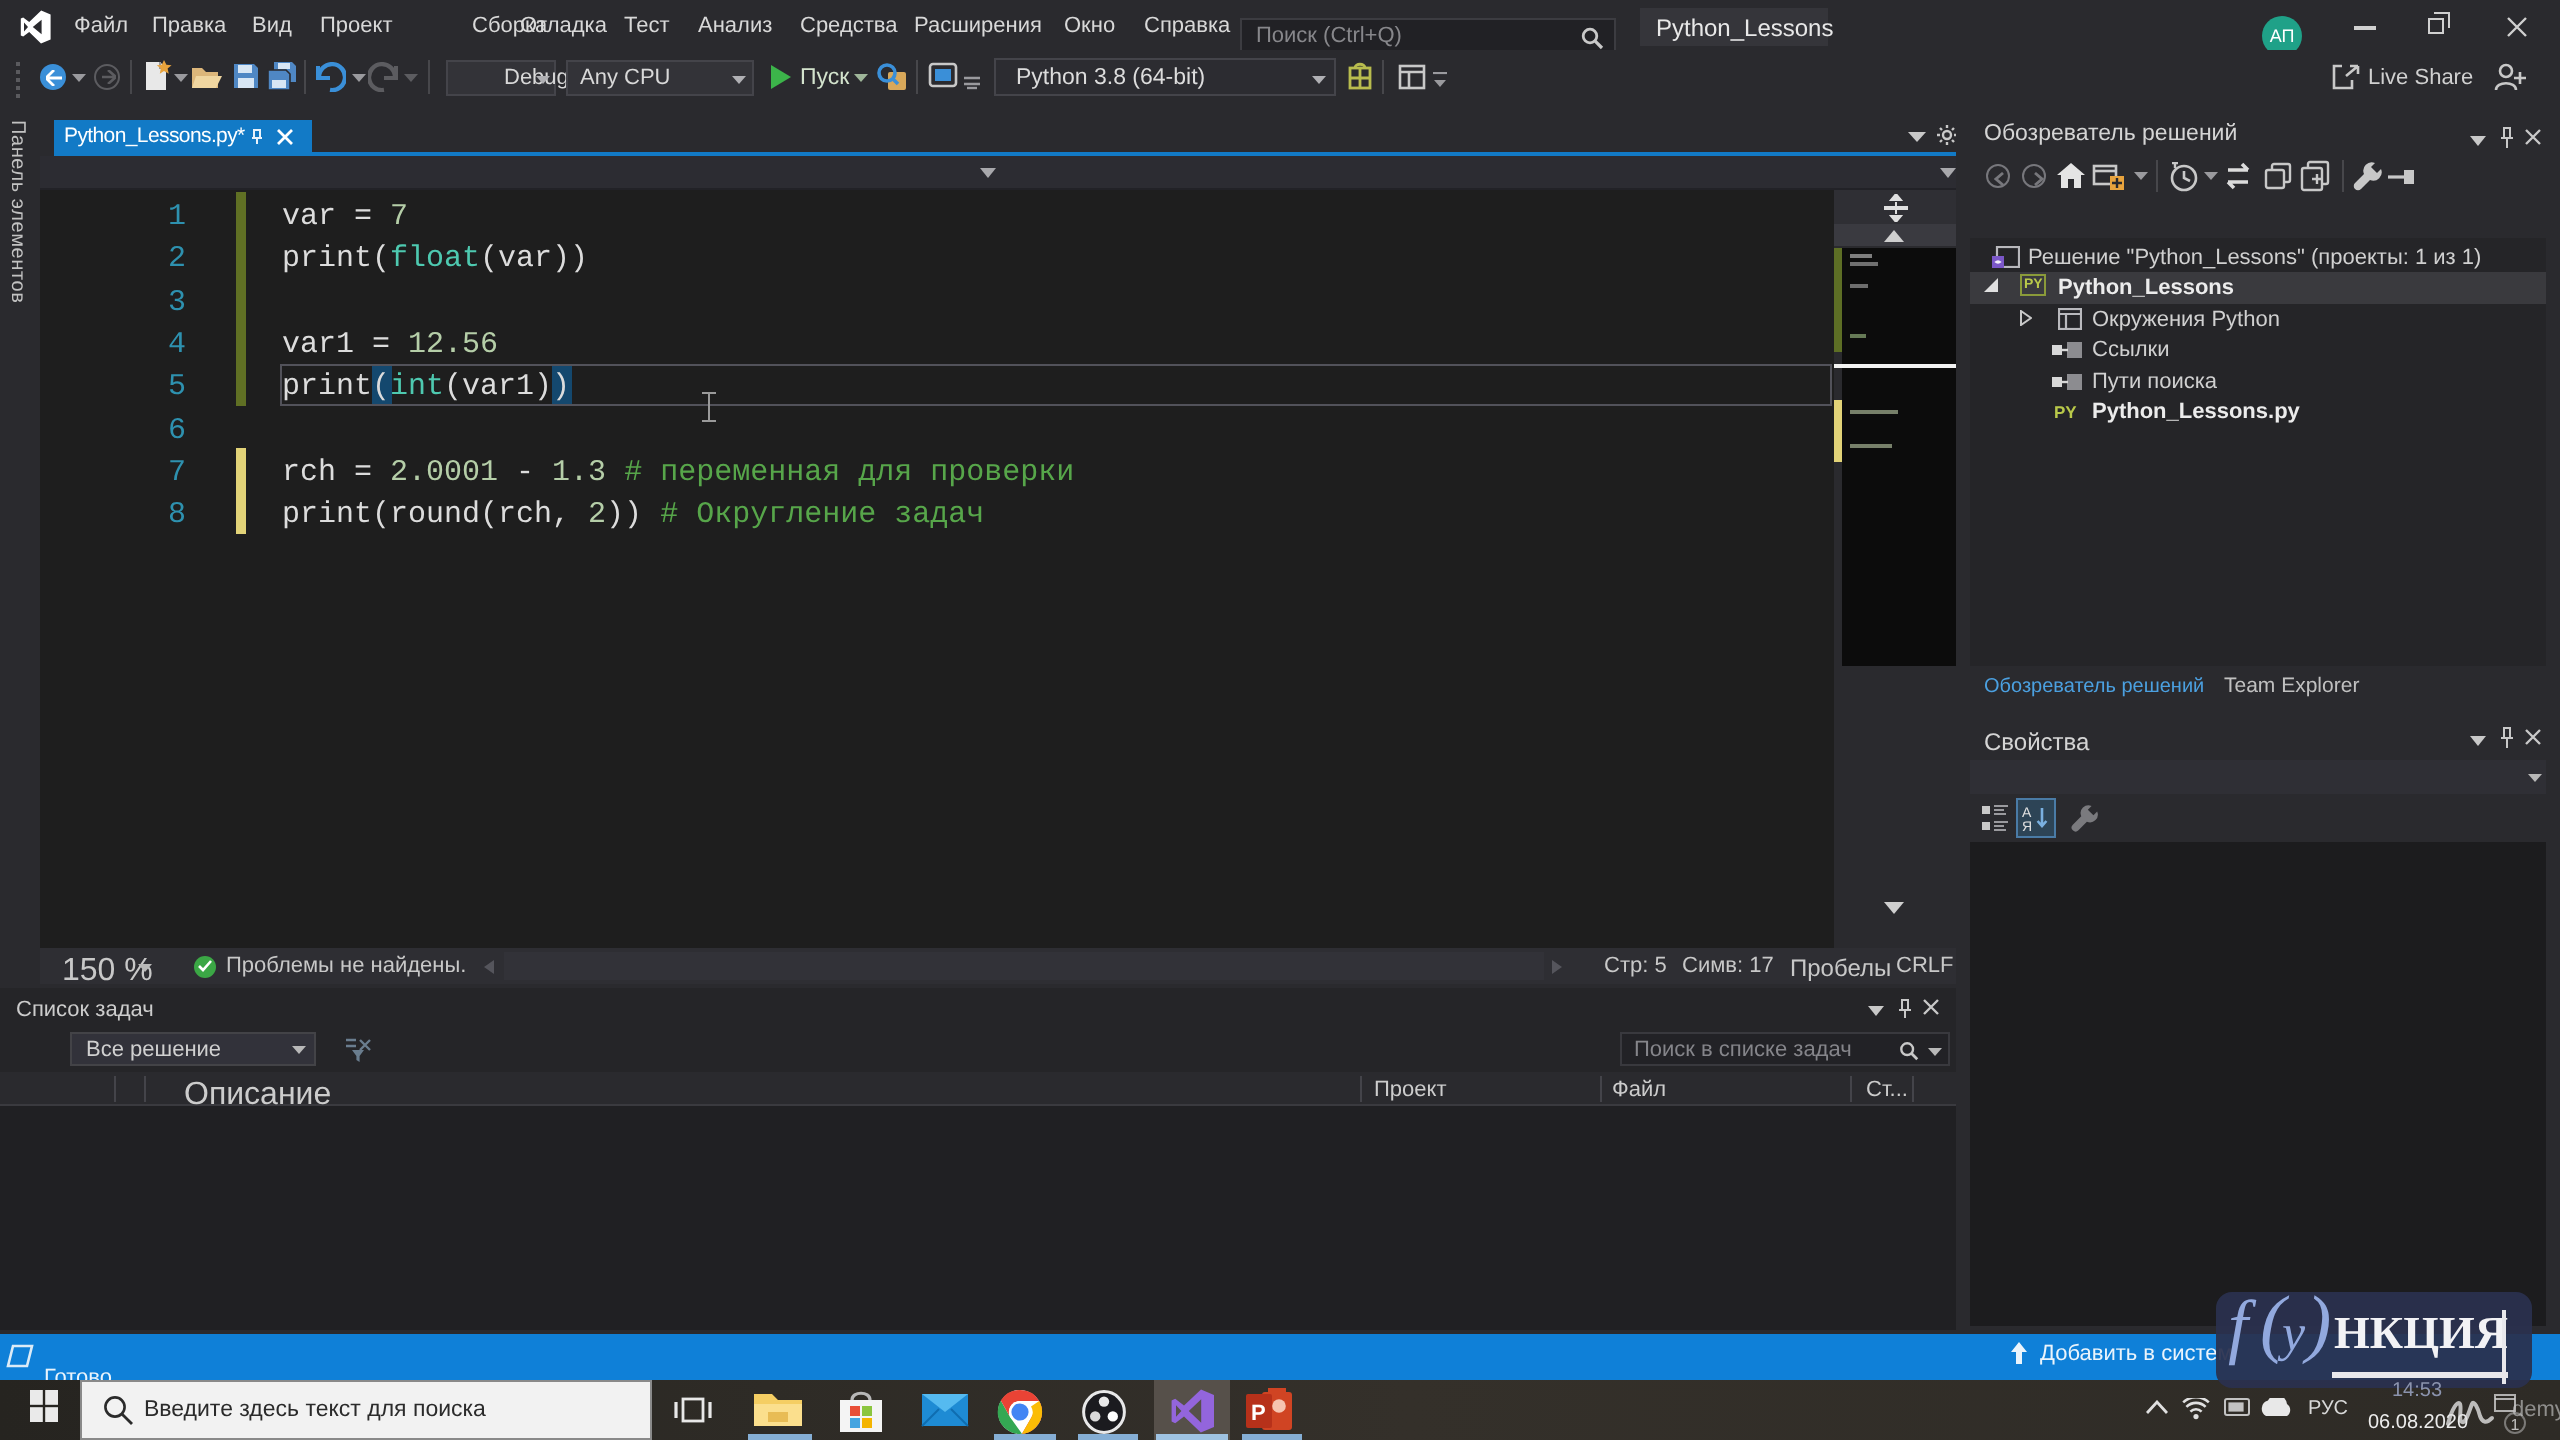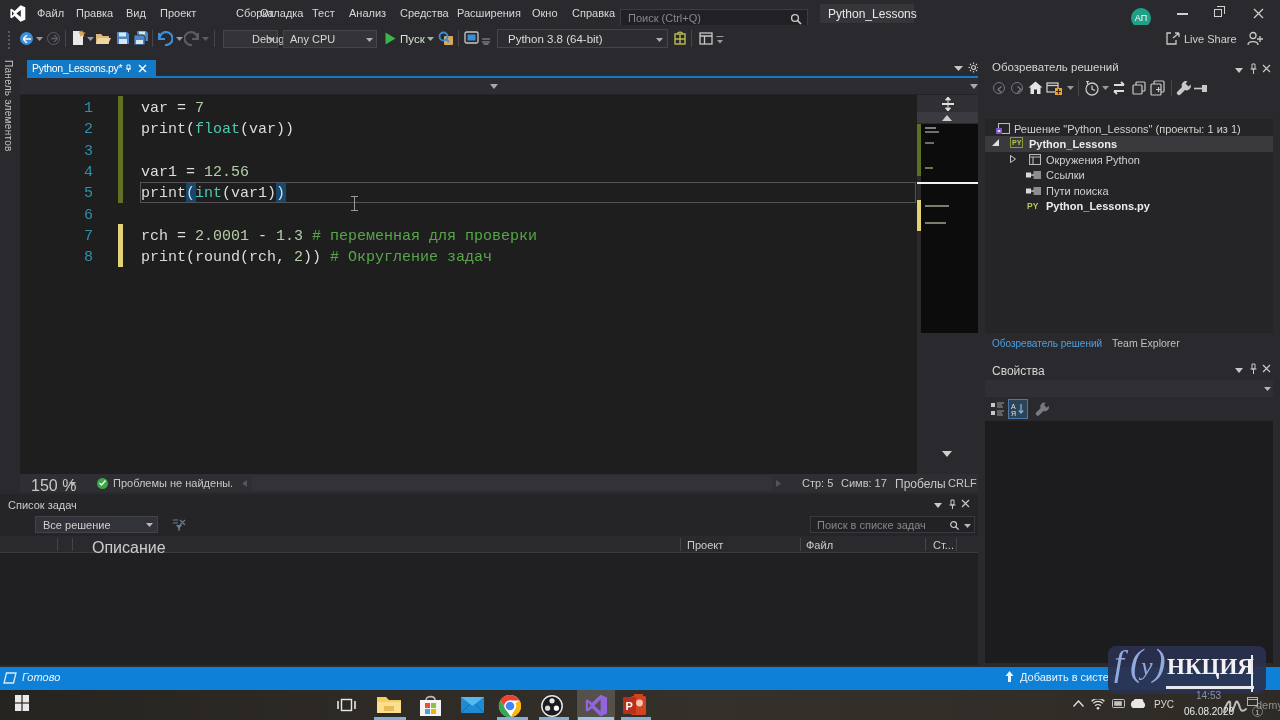--- a/index.html
+++ b/index.html
@@ -495,36 +495,43 @@
         <path d="M14.5 3.5 A 4.2 4.2 0 0 1 9 9 L4.5 13.5 A 1.8 1.8 0 0 1 1.5 10.5 L6 6 A 4.2 4.2 0 0 1 11.5 0.5 L9.5 2.5 L12.5 5.5 Z" fill="#7a7a7e"></path>
       </svg>
   </div>
   <div style="position:absolute;left:0;top:64px;width:288px;height:242px;background:#1c1c1e;"></div>
 </div>
 
 <div class="abs" id="statusbar" style="left:0;top:667px;width:1280px;height:23px;background:#0f80d8;">
   <svg style="position:absolute;left:3px;top:5px" width="14" height="12" viewBox="0 0 14 12">
       <path d="M3.5 1 L13 1 L10.5 11 L1 11 Z" fill="none" stroke="#dcebf7" stroke-width="1.3"></path>
     </svg>
-  <span style="position:absolute;left:22px;top:4px;font-size:11px;color:#eaf4fc;font-style:italic;">Готово</span>
+  <span style="position:absolute;left:22px;top:16px;font-size:11px;color:#eaf4fc;">Готово</span>
   <svg style="position:absolute;left:1005px;top:4px" width="9" height="12" viewBox="0 0 9 12">
       <path d="M4.5 0 L8.5 5 L6 5 L6 11 L3 11 L3 5 L0.5 5 Z" fill="#eaf4fc"></path>
     </svg>
   <span style="position:absolute;left:1020px;top:4px;font-size:11px;color:#eaf4fc;">Добавить в систем</span>
 </div>
 
 <div class="abs" id="taskbar" style="left:0;top:690px;width:1280px;height:30px;background:linear-gradient(90deg,#262420 0%,#2e2b26 30%,#34302a 55%,#2e2b26 100%);">
 
   <svg style="position:absolute;left:15px;top:5px" width="14" height="16" viewBox="0 0 14 16">
       <rect x="0" y="0" width="6.4" height="7.4" fill="#eaeaea"></rect>
       <rect x="7.6" y="0" width="6.4" height="7.4" fill="#eaeaea"></rect>
       <rect x="0" y="8.6" width="6.4" height="7.4" fill="#eaeaea"></rect>
       <rect x="7.6" y="8.6" width="6.4" height="7.4" fill="#eaeaea"></rect>
     </svg>
 
+  <div style="position:absolute;left:40px;top:0px;width:286px;height:30px;background:#f2f2f2;border:1px solid #8a8a8a;">
+    <svg style="position:absolute;left:10px;top:6px" width="16" height="16" viewBox="0 0 16 16">
+        <circle cx="6.5" cy="6.5" r="4.8" fill="none" stroke="#2b2b2b" stroke-width="1.3"></circle>
+        <line x1="10.1" y1="10.1" x2="15" y2="15" stroke="#2b2b2b" stroke-width="1.4"></line>
+      </svg>
+    <span style="position:absolute;left:31px;top:8px;font-size:11.5px;color:#2b2b2b;">Введите здесь текст для поиска</span>
+  </div>
 
   <svg style="position:absolute;left:337px;top:7px" width="19" height="16" viewBox="0 0 19 16">
       <rect x="4.5" y="2.5" width="10" height="11" fill="none" stroke="#e8e8e8" stroke-width="1.4"></rect>
       <path d="M1 4 L1 12 M18 4 L18 12" stroke="#e8e8e8" stroke-width="1.6"></path>
     </svg>
   <div id="tbicons">
 
     <div style="position:absolute;left:577px;top:0;width:38px;height:30px;background:#56504a;"></div>
 
     <svg style="position:absolute;left:376px;top:5px" width="26" height="19" viewBox="0 0 26 19">

